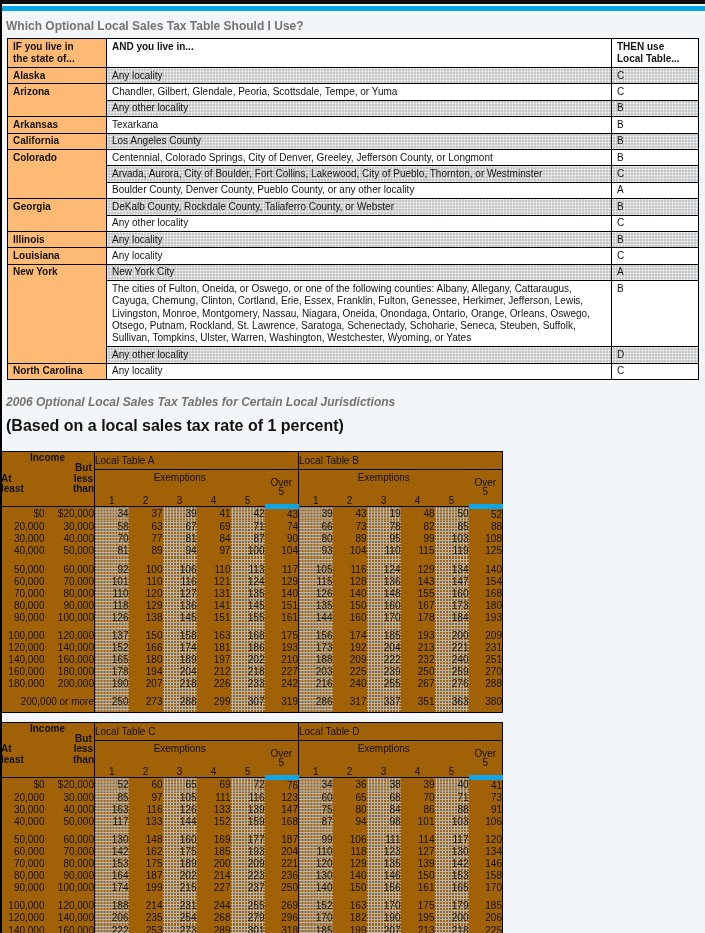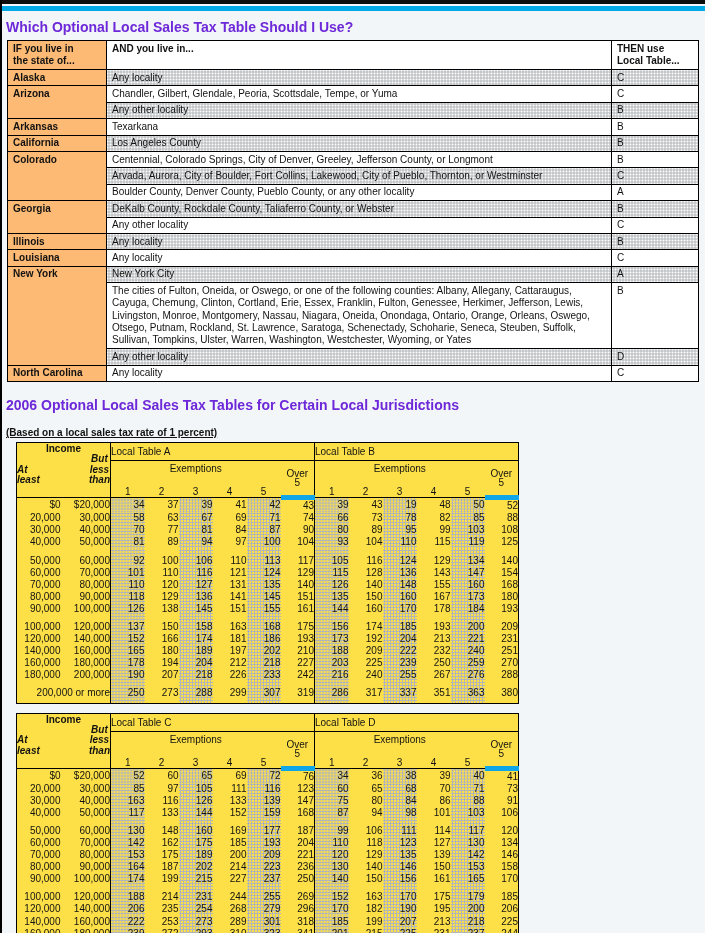--- a/index.html
+++ b/index.html
@@ -4,44 +4,44 @@
 <style>
   html,body{margin:0;padding:0;}
   body{
     width:705px;height:933px;position:relative;overflow:hidden;
     background:#f3f6f8;color:#121212;
     font-family:"Liberation Sans", sans-serif;
   }
   .left-edge{position:absolute;left:0;top:0;width:2px;height:933px;background:#000;}
   .bar-black{height:4px;background:#0d0d0d;}
   .bar-cyan{height:5px;margin-top:2px;background:#00a9e6;}
-  h1,h2{font-size:14px;font-weight:bold;margin:0;color:#6d28d9;}
+  h1,h2{font-size:12px;font-weight:bold;margin:0;color:#737373;}
   h1{margin:8px 0 5px 6px;}
-  h2{margin:15px 0 14px 6px;}
-  .subtitle{font-size:10px;font-weight:bold;margin:0 0 4px 6px;text-decoration:underline;}
+  h2{margin:15px 0 8px 6px;font-style:italic;}
+  .subtitle{font-size:16px;font-weight:bold;margin:0 0 16px 6px;}
 
   
   .dots{background-image:radial-gradient(#b2b6b8 1px, rgba(0,0,0,0) 1.1px);background-size:3px 3px;}
 
   
   .state-table{border-collapse:collapse;margin-left:7px;width:692px;background:#fff;border:1.5px solid #000;}
   .state-table th,.state-table td{border:1px solid #000;font-size:10px;vertical-align:top;}
   .state-table th{text-align:left;font-weight:bold;white-space:pre-line;padding:2px 5px;height:24px;line-height:11.5px;}
   .state-table td{padding:1.5px 5px;}
   .st{font-weight:bold;width:88px;background:#fdba74;}
   .loc{line-height:12.4px;}
   .use{width:76px;}
 
   
-  .num-table{border-collapse:collapse;margin-left:16px;background:#fde047;border:1.5px solid #000;table-layout:fixed;}
+  .num-table{border-collapse:collapse;margin-left:0;background:#a16207;border:1.5px solid #000;table-layout:fixed;}
   .num-table th,.num-table td{font-size:10px;padding:0;font-weight:normal;}
   .income-head{border-right:1px solid #000;border-bottom:1px solid #000;vertical-align:top;padding:1px 4px 0 4px;}
   .inc-label{text-align:center;font-weight:bold;}
   .inc-cols{display:flex;justify-content:space-between;align-items:flex-end;font-weight:bold;line-height:10.5px;margin-top:0;}
-  .inc-left,.inc-right{white-space:pre-line;font-style:italic;}
+  .inc-left,.inc-right{white-space:pre-line;}
   .inc-right{text-align:center;}
   .tbl-title{font-weight:bold;font-size:10.5px;text-align:left;border-bottom:1px solid #000;height:17px;vertical-align:middle;}
   .ex-label{font-weight:bold;text-align:center;height:15px;vertical-align:middle;}
   .over{font-size:9px;line-height:9px;vertical-align:middle;white-space:pre-line;border-bottom:5px solid #0ea5e9;}
   .exnum{text-align:center;vertical-align:bottom;border-bottom:1px solid #000;padding-bottom:2px;height:21px;}
   .sect-end{border-right:1px solid #000;}
   .inc{text-align:right;padding-right:4px;line-height:12.1px;}
   .lt{border-right:1px solid #000;padding-right:5px;}
   .v{text-align:right;padding-right:7px;line-height:12.1px;}
   .more{text-align:right;padding-left:3px;font-size:10px;line-height:12.1px;}

